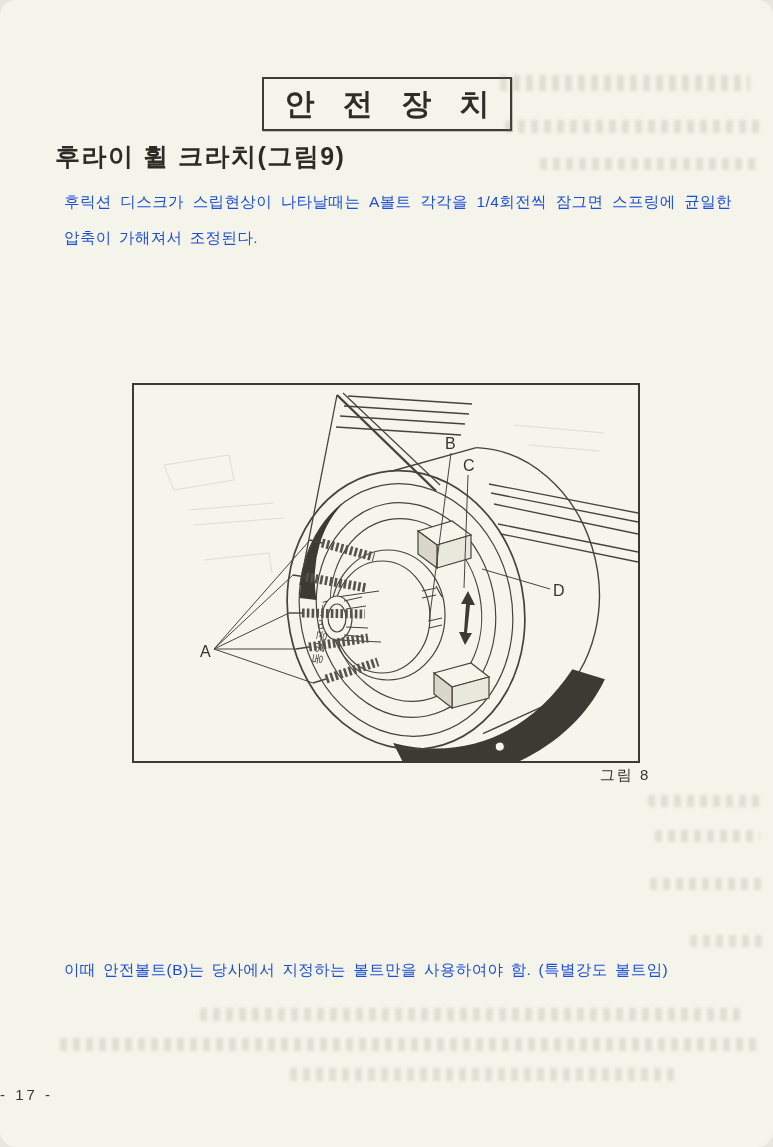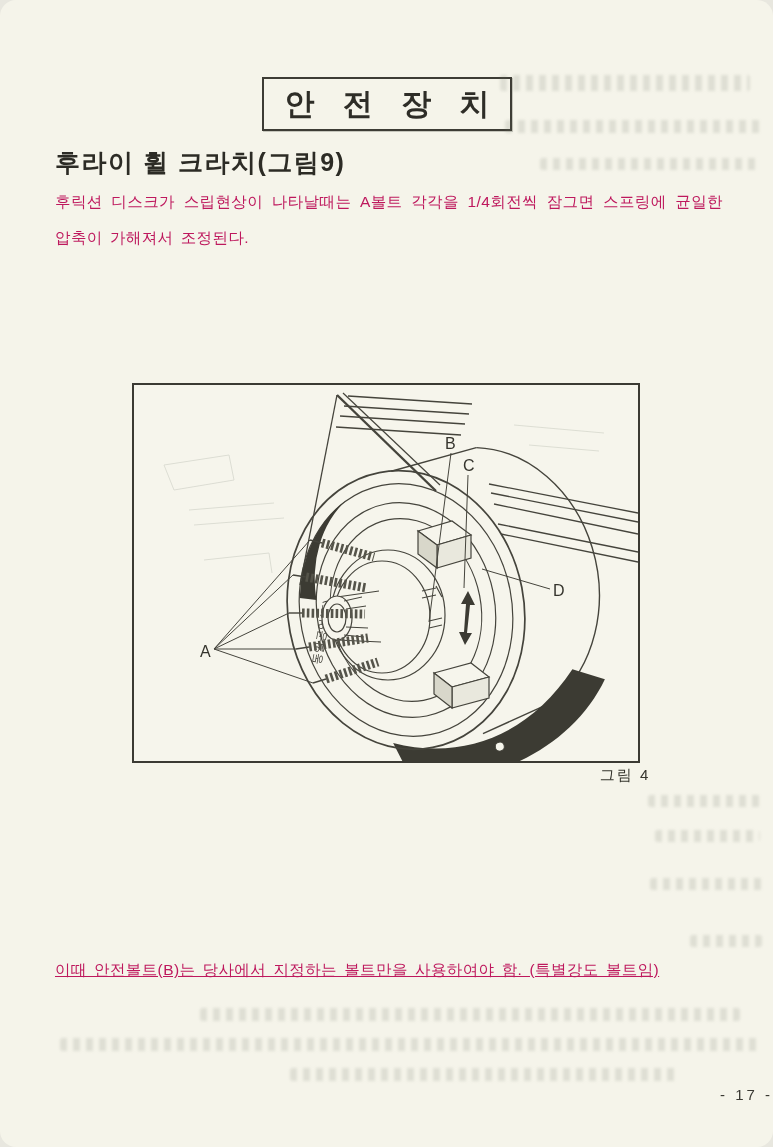--- a/index.html
+++ b/index.html
@@ -23,43 +23,43 @@
     font-size:30px;font-weight:bold;letter-spacing:10px;
     text-indent:10px;
     color:#2e2d27;
     box-shadow:1px 1px 0 rgba(60,60,50,.25);
   }
   .h-main{
     position:absolute;left:55px;
     font-size:25px;font-weight:bold;letter-spacing:1.5px;
     color:#2c2b25;margin:0;
   }
-  .h1-pos{top:146px;}
+  .h1-pos{top:140px;}
   .h2-pos{left:58px;top:849px;}
   .body-p{
-    position:absolute;left:55px;width:668px;
+    position:absolute;left:64px;width:668px;
     font-size:15.5px;line-height:36px;letter-spacing:.4px;word-spacing:2.5px;
-    text-align:justify;color:#be185d;margin:0;
+    text-align:justify;color:#1d4ed8;margin:0;
   }
   .p1{top:184px;}
   .p2{top:252px;}
   .p3{top:890px;line-height:34px;}
-  .p4{top:953px;line-height:34px;text-decoration:underline;}
+  .p4{top:953px;line-height:34px;}
   .figure-frame{
     position:absolute;left:132px;top:383px;width:504px;height:376px;
     border:2px solid #3b3a33;
     background:#f6f5ec;
   }
   .figure-caption{
     position:absolute;left:580px;top:766px;width:90px;
     font-size:15px;letter-spacing:2px;color:#35342d;text-align:center;
   }
   .footer-page-number{
     position:absolute;left:0;top:1086px;width:773px;
-    text-align:right;font-size:15px;letter-spacing:3px;color:#3a3933;
+    text-align:left;font-size:15px;letter-spacing:3px;color:#3a3933;
   }
   
   .smudge{
     position:absolute;
     background:repeating-linear-gradient(90deg,rgba(110,115,100,.16) 0 7px,rgba(110,115,100,0) 7px 13px);
     filter:blur(1.6px);
     border-radius:3px;
     pointer-events:none;
   }
 </style>
@@ -180,21 +180,21 @@
       </g>
 
       <g stroke="#9aa094" stroke-width="1" fill="none" opacity="0.28">
         <path d="M30,80 L95,70 L100,95 L40,105 Z"></path>
         <path d="M55,125 L140,118 M60,140 L150,133"></path>
         <path d="M70,175 L135,168 L138,188"></path>
         <path d="M380,40 L470,48 M395,60 L465,66"></path>
       </g>
     </svg>
   </div>
-  <div class="figure-caption">그림 4</div>
+  <div class="figure-caption">그림 8</div>
 
   <p class="body-p p4">이때 안전볼트(B)는 당사에서 지정하는 볼트만을 사용하여야 함. (특별강도 볼트임)</p>
 
   <div class="footer-page-number">- 17 -</div>
 
   <div class="smudge" style="left:500px;top:75px;width:250px;height:16px;"></div>
   <div class="smudge" style="left:505px;top:120px;width:255px;height:13px;"></div>
   <div class="smudge" style="left:540px;top:158px;width:220px;height:12px;"></div>
   <div class="smudge" style="left:648px;top:795px;width:112px;height:12px;"></div>
   <div class="smudge" style="left:655px;top:830px;width:105px;height:12px;"></div>

